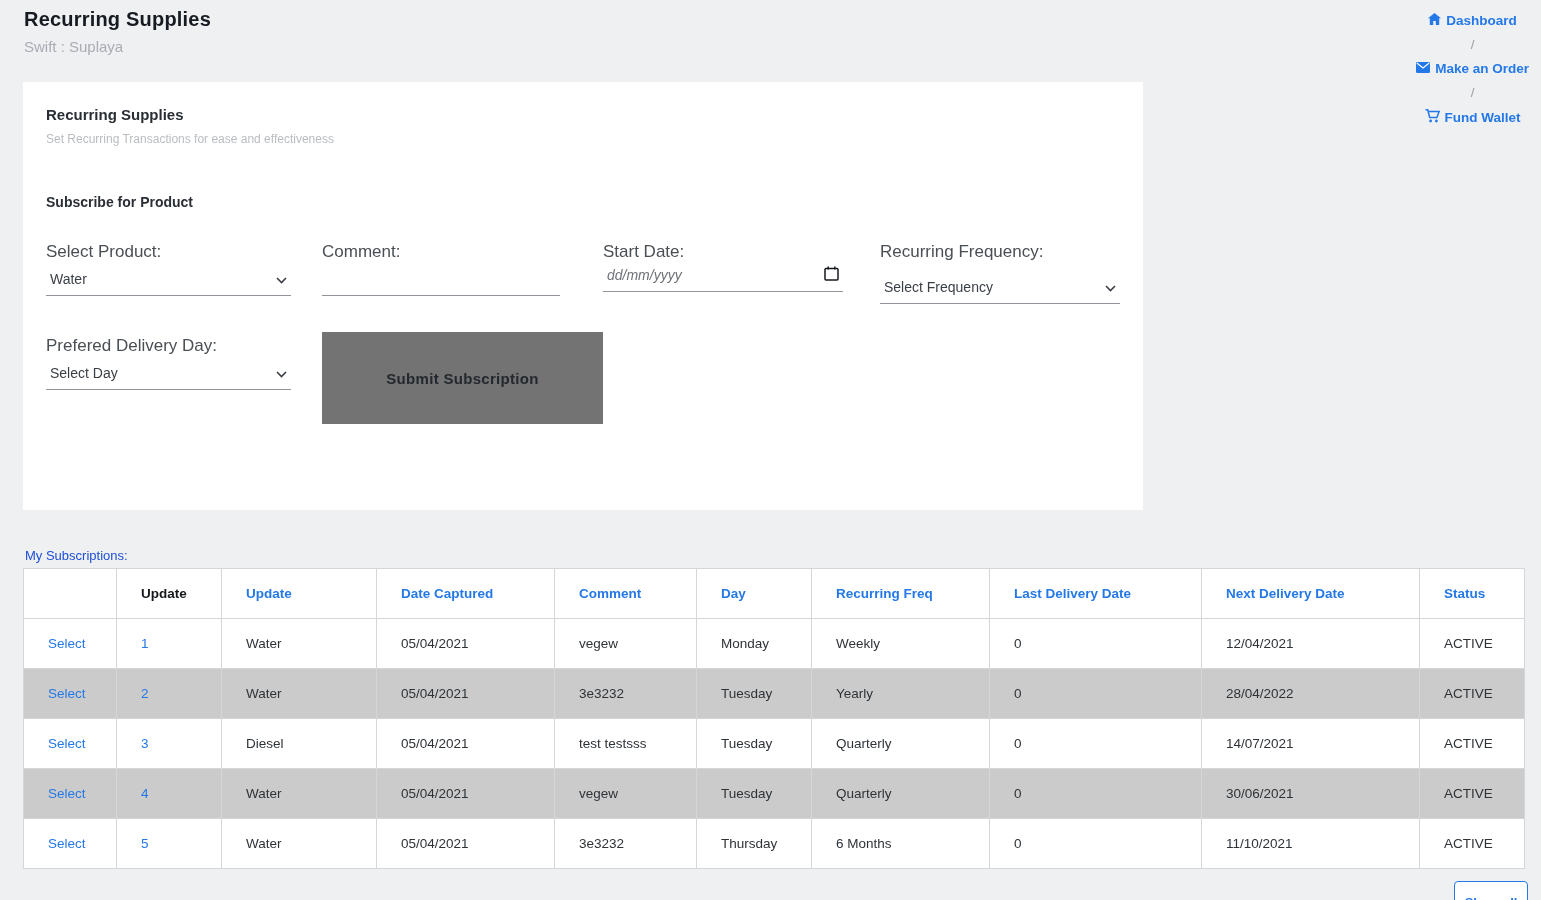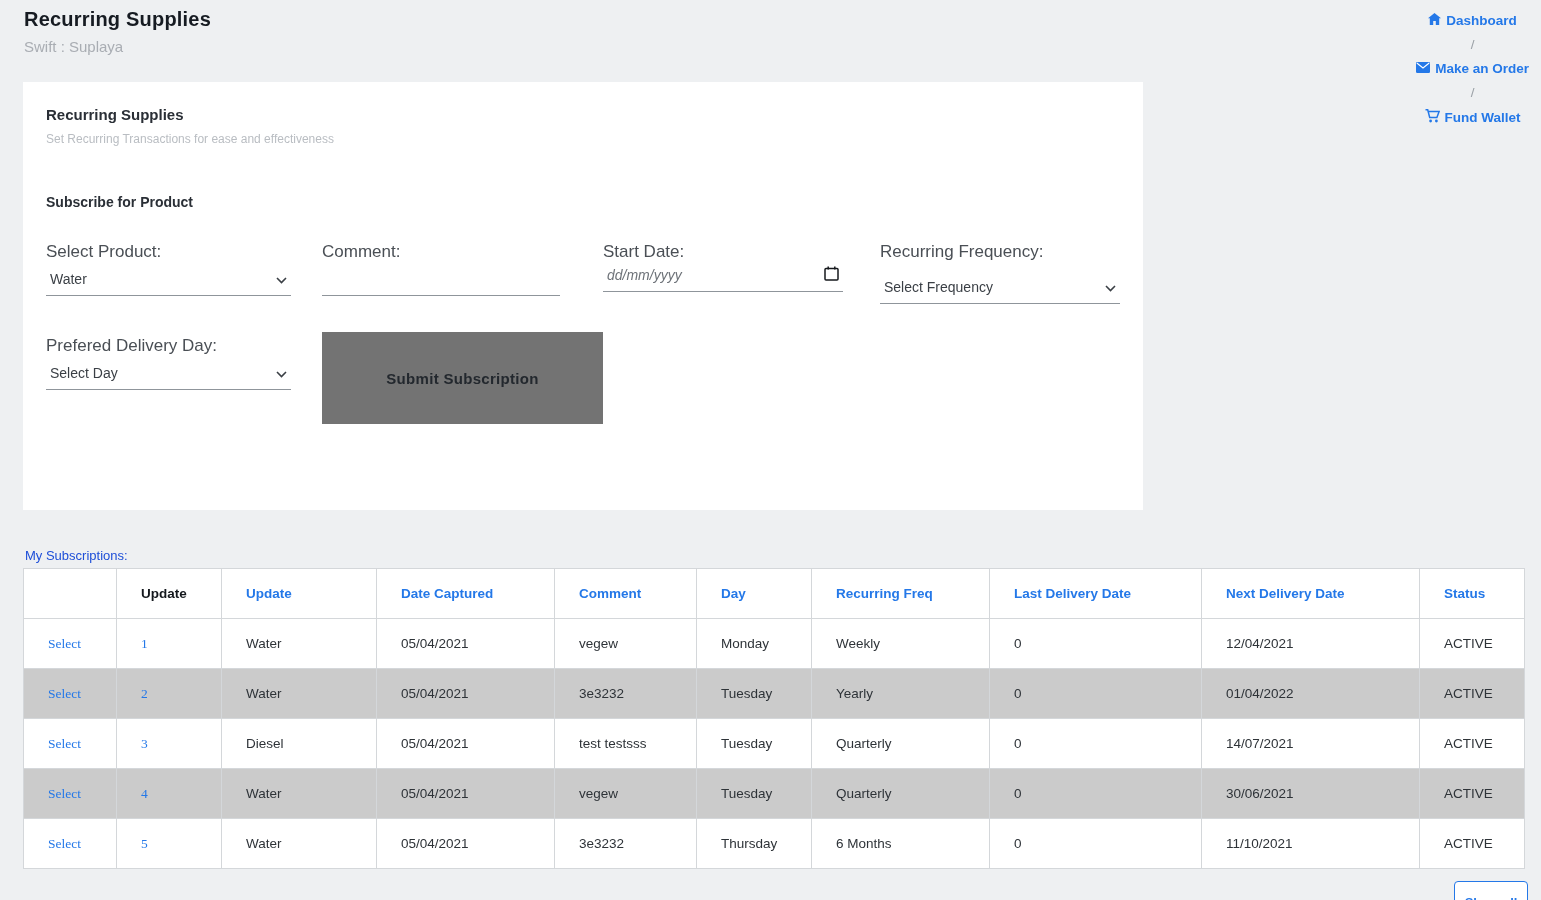--- a/index.html
+++ b/index.html
@@ -79,21 +79,21 @@
     background:#ffffff; font-size:13.5px; color:#2e3338;
   }
   .subs-table th, .subs-table td {
     border:1px solid #d4d7da;
     height:50px; padding:0 24px; text-align:left;
     overflow:hidden; white-space:nowrap;
   }
   .subs-table th { color:#2478e8; font-weight:bold; background:#ffffff; }
   .subs-table th.th-dark { color:#14181d; }
   .subs-table tbody tr:nth-child(even) { background:#cbcbcb; }
-  .subs-table a { color:#2478e8;font-family:Liberation Serif, serif; }
+  .subs-table a { color:#2478e8; }
 
   .show-all-btn {
     position:absolute; right:13px; top:881px;
     width:74px; height:36px;
     background:#ffffff; border:1px solid #2478e8; border-radius:4px;
     color:#2478e8; font-size:13px; font-weight:bold;
     font-family:"Liberation Sans", sans-serif;
     padding-top:6px; text-align:center; cursor:pointer;
   }
 </style>
@@ -220,21 +220,21 @@
       </tr>
       <tr>
         <td><a href="#">Select</a></td>
         <td><a href="#">2</a></td>
         <td>Water</td>
         <td>05/04/2021</td>
         <td>3e3232</td>
         <td>Tuesday</td>
         <td>Yearly</td>
         <td>0</td>
-        <td>01/04/2022</td>
+        <td>28/04/2022</td>
         <td>ACTIVE</td>
       </tr>
       <tr>
         <td><a href="#">Select</a></td>
         <td><a href="#">3</a></td>
         <td>Diesel</td>
         <td>05/04/2021</td>
         <td>test testsss</td>
         <td>Tuesday</td>
         <td>Quarterly</td>

